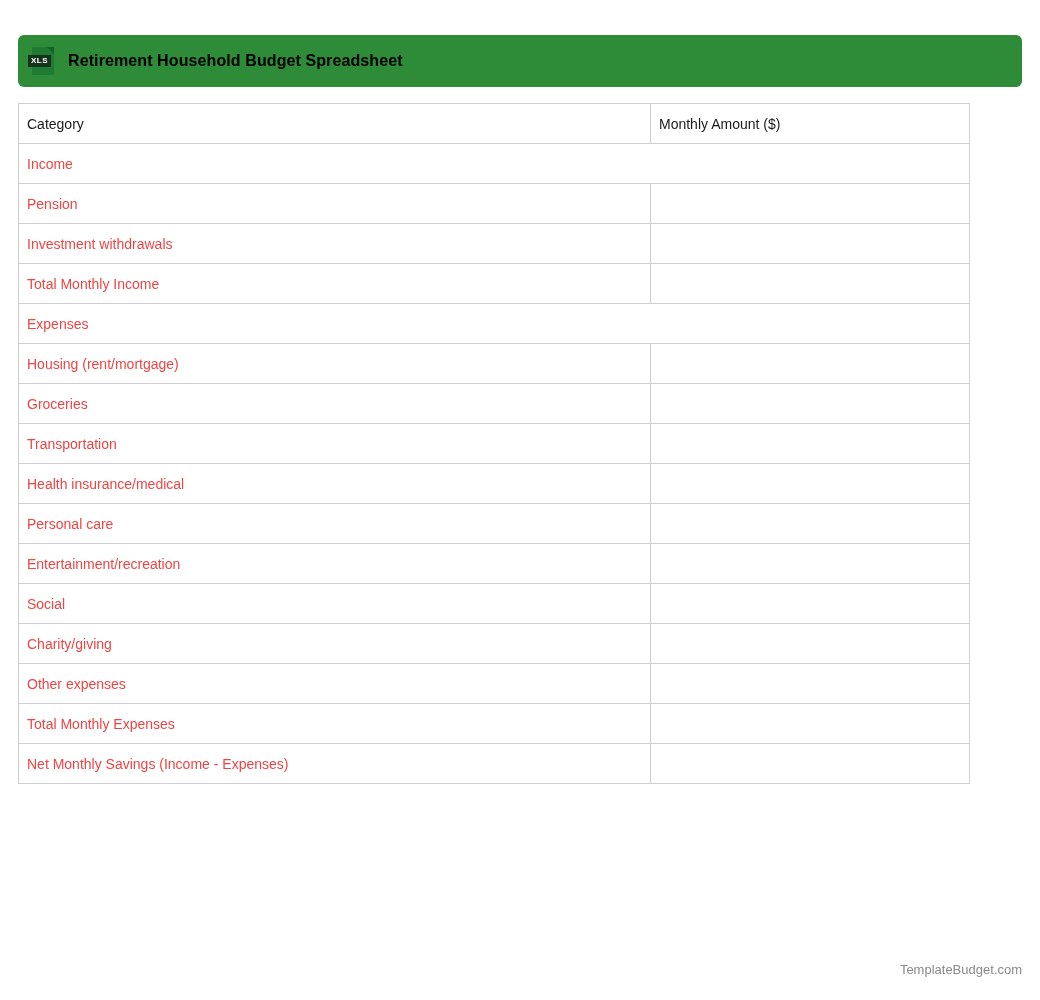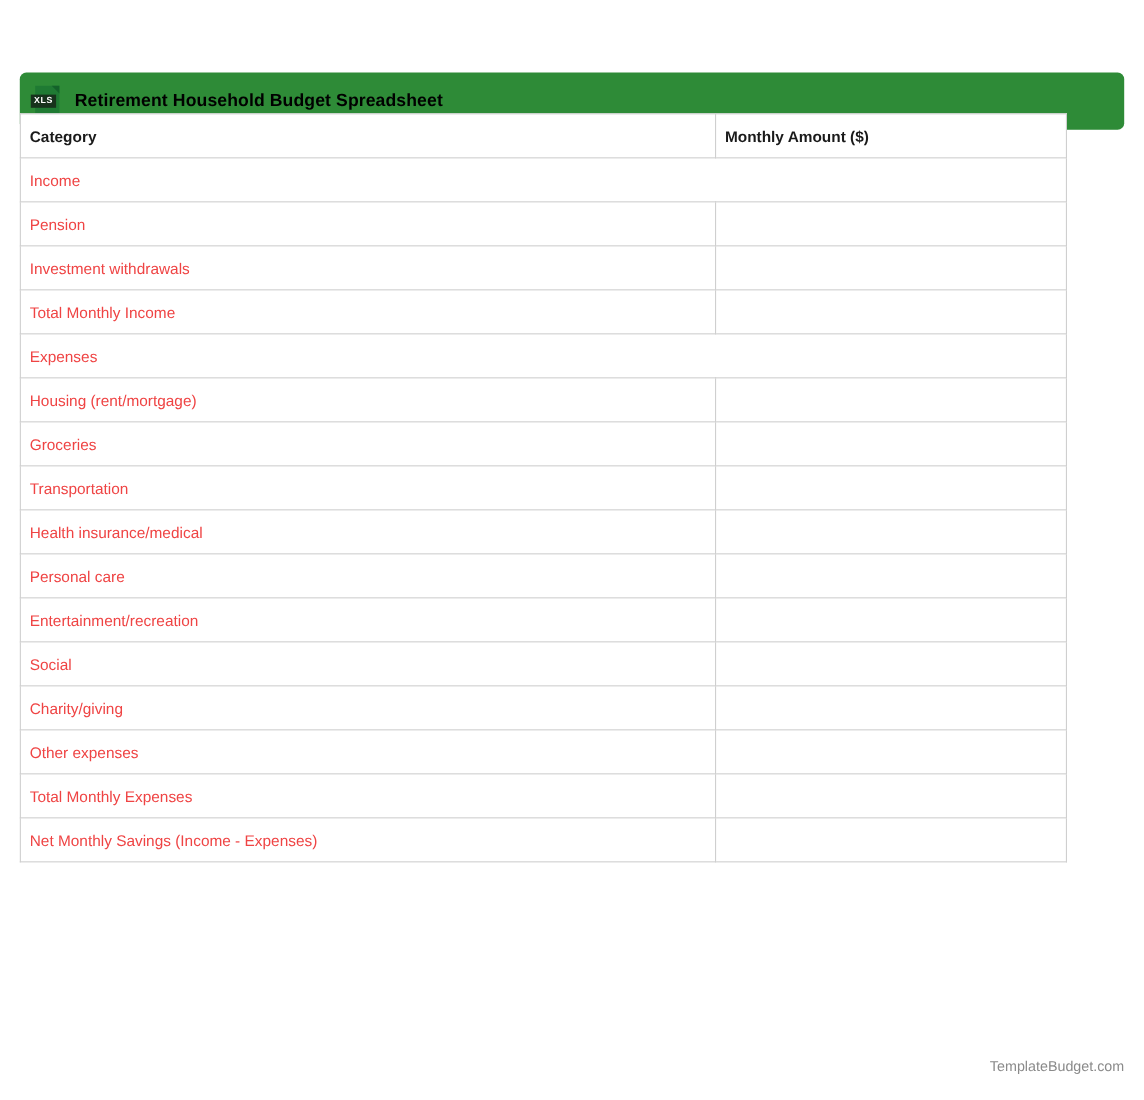--- a/index.html
+++ b/index.html
@@ -29,21 +29,20 @@
     left: 18px;
     top: 35px;
     width: 1004px;
     height: 52px;
     background: #2e8b37;
     border-radius: 6px;
     display: flex;
     align-items: center;
     box-sizing: border-box;
     padding-left: 12px;
-    margin-top: 31px;
   }
 
   .xls-icon {
     position: relative;
     width: 26px;
     height: 30px;
     flex: 0 0 auto;
     margin-right: 12px;
   }
   .xls-icon .sheet {
@@ -107,21 +106,21 @@
     padding: 0 8px;
     vertical-align: middle;
     font-size: 14px;
     color: #ef4444;
     font-family: "Liberation Sans", sans-serif;
     font-weight: normal;
     text-align: left;
     background: #ffffff;
   }
   .sheet-table th {
-    font-weight: bold;
+    font-weight: normal;
     color: #1a1a1a;
     font-size: 14px;
   }
   .sheet-table td.section-cell {
     
   }
   .sheet-table td.amount-cell {
     
   }
 

